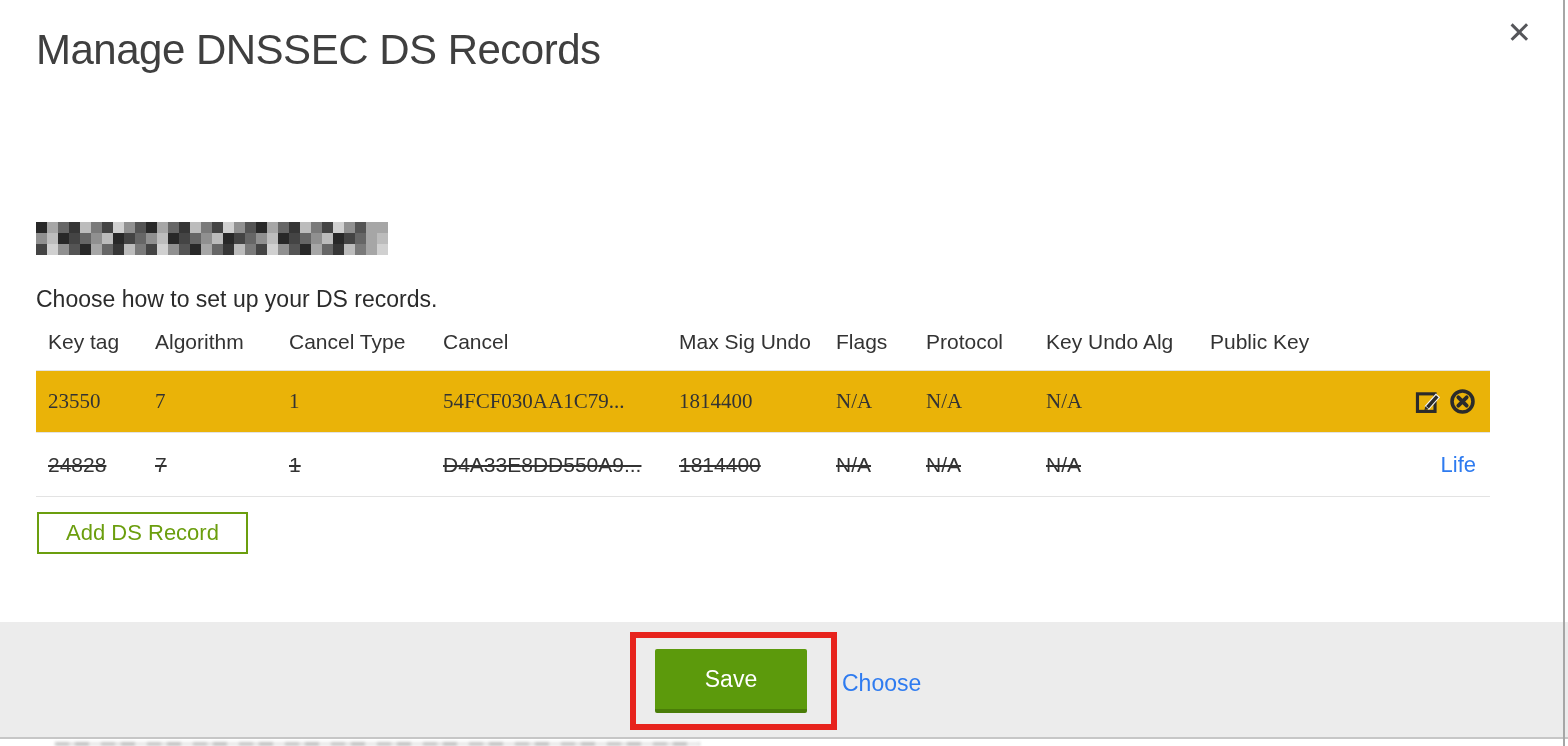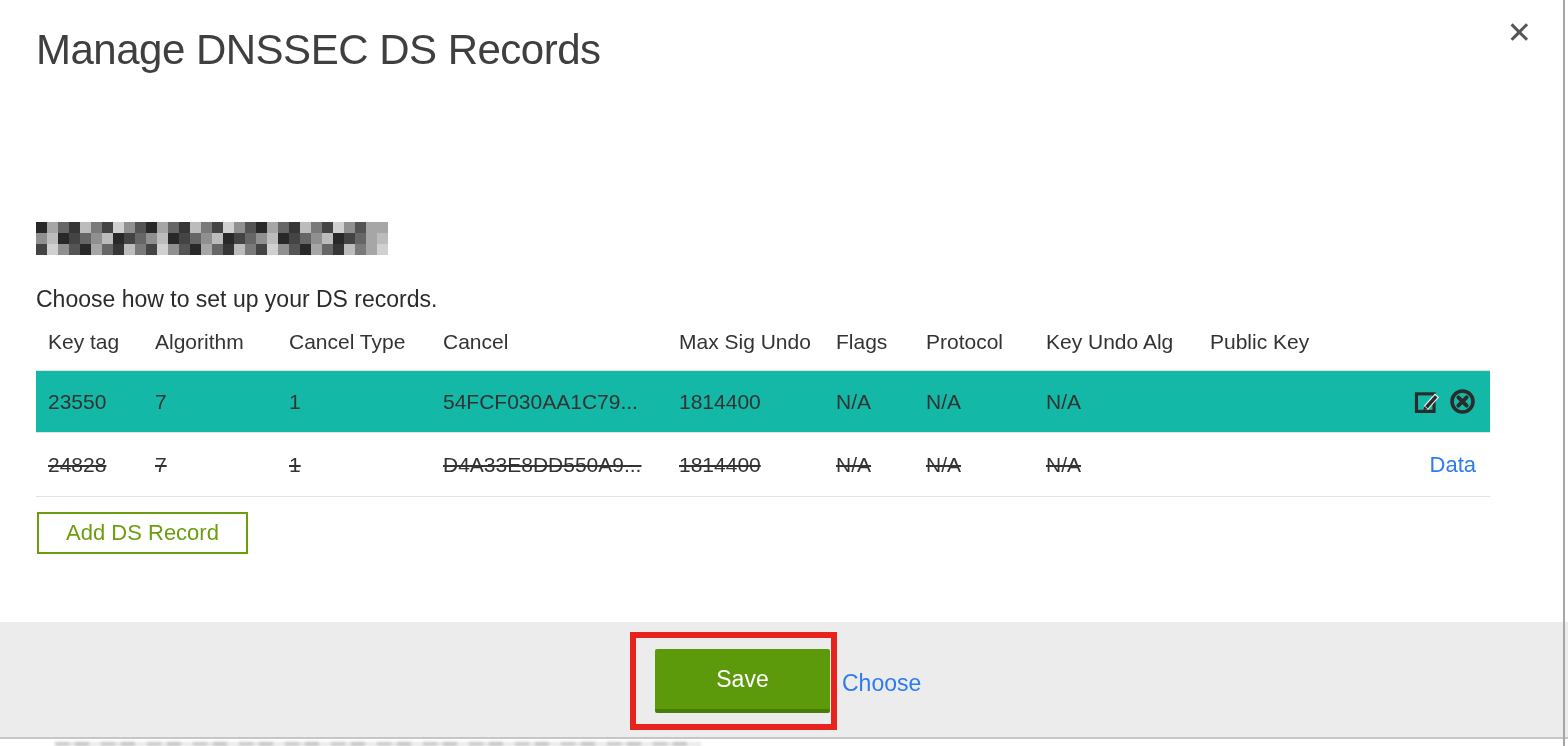--- a/index.html
+++ b/index.html
@@ -46,21 +46,21 @@
     font-size:21px;color:#333;
   }
   .ds-table th{
     font-weight:400;text-align:left;color:#333;
     padding:4px 0 16px 0;font-size:21px;
   }
   .ds-table th:first-child,.ds-table td:first-child{padding-left:12px;}
   .ds-table tbody tr{border-top:1px solid #e3e3e3;}
   .ds-table tbody tr:last-child{border-bottom:1px solid #e3e3e3;}
   .ds-table td{padding:0;vertical-align:middle;}
-  tr.row-existing{background:#14b8a6;height:62px;}
+  tr.row-existing{background:#eab308;height:62px;font-family:Liberation Serif, serif;}
   tr.row-deleted{background:#ffffff;height:64px;}
   tr.row-deleted td.strike{text-decoration:line-through;}
   td.actions{text-align:right;padding-right:14px;white-space:nowrap;}
   .icon-btn{
     display:inline-block;vertical-align:middle;
     width:27px;height:27px;background:none;border:none;padding:0;margin:0 0 0 2px;cursor:pointer;
   }
   .icon-btn svg{display:block;width:27px;height:27px;}
   .undo-link,.cancel-link{
     color:#2e7bf0;text-decoration:none;cursor:pointer;font-family:inherit;
@@ -75,21 +75,21 @@
   
   .footer{
     position:absolute;left:0;top:622px;width:1568px;height:115px;
     background:#ececec;border-bottom:2px solid #c6c6c6;
   }
   .red-annotation{
     position:absolute;left:630px;top:10px;width:195px;height:86px;
     border:6px solid #e7231d;background:transparent;
   }
   .save-btn{
-    position:absolute;left:19px;top:11px;width:175px;height:64px;
+    position:absolute;left:19px;top:11px;width:152px;height:64px;
     background:#5c9a0c;border:none;border-bottom:4px solid #4a7d08;border-radius:2px;
     color:#ffffff;font-size:23px;font-family:inherit;cursor:pointer;
   }
   .cancel-link{
     position:absolute;left:842px;top:48px;font-size:23px;
   }
 </style>
 </head>
 <body>
 
@@ -258,21 +258,21 @@
         <td class="strike">24828</td>
         <td class="strike">7</td>
         <td class="strike">1</td>
         <td class="strike">D4A33E8DD550A9...</td>
         <td class="strike">1814400</td>
         <td class="strike">N/A</td>
         <td class="strike">N/A</td>
         <td class="strike">N/A</td>
         <td class="strike"></td>
         <td class="actions">
-          <a class="undo-link">Data</a>
+          <a class="undo-link">Life</a>
         </td>
       </tr>
     </tbody>
   </table>
 
   <button class="add-ds">Add DS Record</button>
 
   <div class="footer">
     <div class="red-annotation">
       <button class="save-btn">Save</button>

